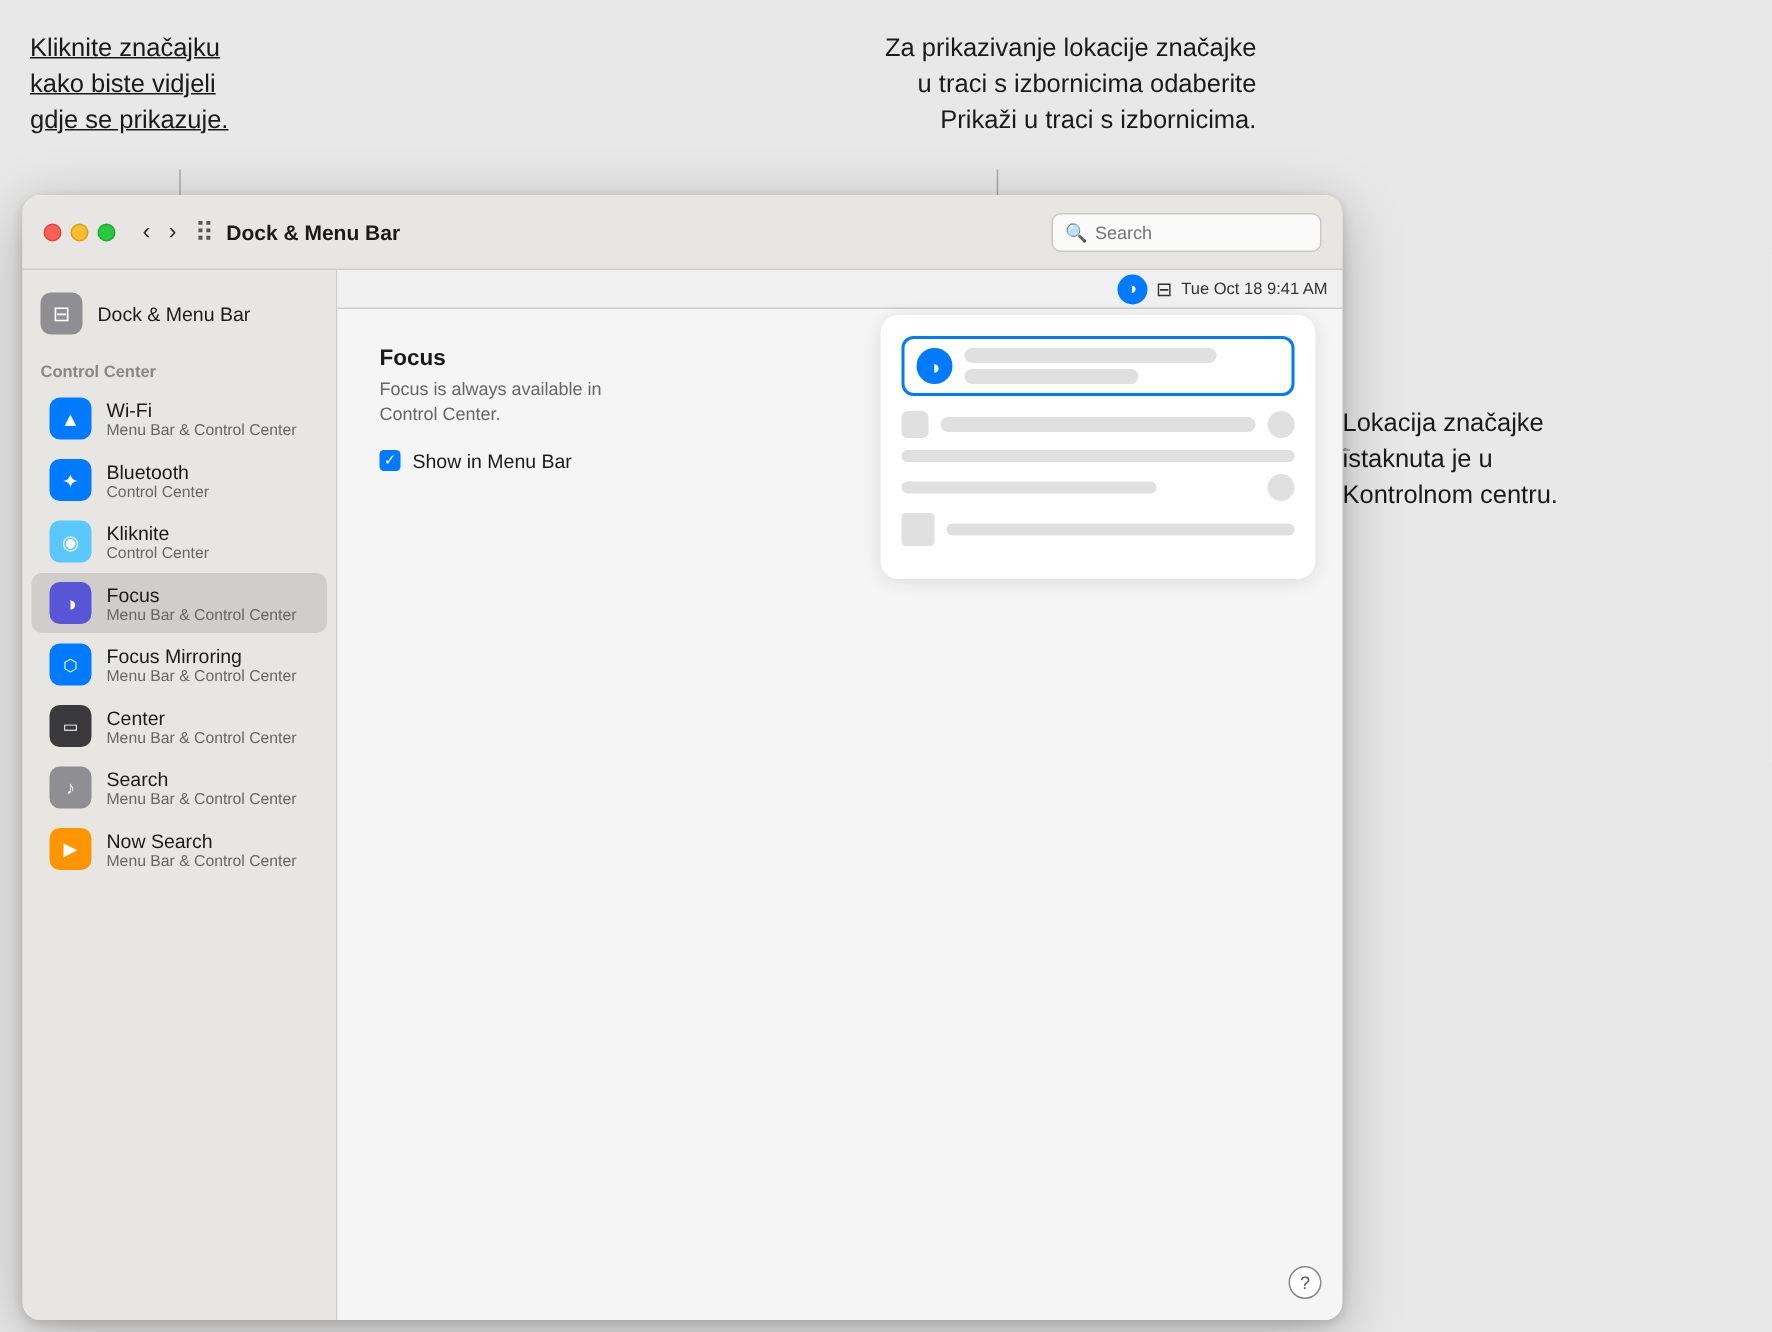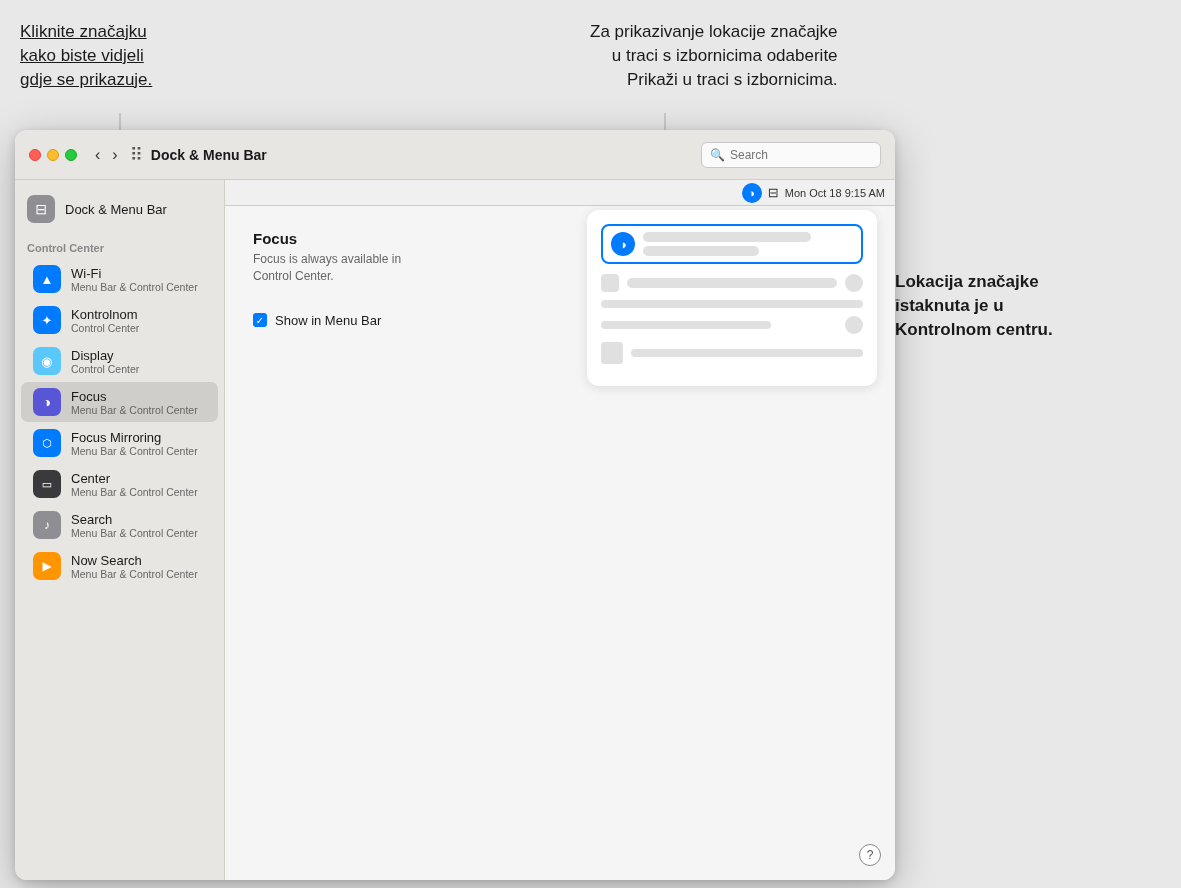--- a/index.html
+++ b/index.html
@@ -259,21 +259,21 @@
 
     .settings-title {
       font-size: 15px;
       font-weight: 600;
       color: #1a1a1a;
       margin-bottom: 4px;
     }
     .settings-desc {
       font-size: 12px;
       color: #666;
-      margin-bottom: 28px;
+      margin-bottom: 15px;
       line-height: 1.4;
     }
 
     .checkbox-row {
       display: flex;
       align-items: center;
       gap: 8px;
     }
     .checkbox {
       width: 14px;
@@ -412,21 +412,21 @@
 <body>
 
 <div class="annotation-top-left" style="white-space: pre-line; text-decoration: underline;">Kliknite značajku
 kako biste vidjeli
 gdje se prikazuje.</div>
 
 <div class="annotation-top-right" style="white-space: pre-line;">Za prikazivanje lokacije značajke
 u traci s izbornicima odaberite
 Prikaži u traci s izbornicima.</div>
 
-<div class="annotation-bottom-right" style="white-space: pre-line; font-weight: bold;">Lokacija značajke
+<div class="annotation-bottom-right" style="white-space: pre-line;">Lokacija značajke
 istaknuta je u
 Kontrolnom centru.</div>
 
 <svg class="callout-svg">
 
   <line x1="120" y1="113" x2="120" y2="700" stroke="#aaa" stroke-width="1"></line>
   <line x1="120" y1="700" x2="166" y2="700" stroke="#aaa" stroke-width="1"></line>
 
   <line x1="665" y1="113" x2="665" y2="155" stroke="#aaa" stroke-width="1"></line>
 
@@ -477,31 +477,31 @@
           <span class="sidebar-name">Wi-Fi</span>
           <span class="sidebar-sub">Menu Bar &amp; Control Center</span>
         </div>
       </div>
 
       <div class="sidebar-item">
         <div class="sidebar-icon icon-blue">
           <span style="color:white;font-size:13px;">✦</span>
         </div>
         <div class="sidebar-text">
-          <span class="sidebar-name">Kontrolnom</span>
+          <span class="sidebar-name">Bluetooth</span>
           <span class="sidebar-sub">Control Center</span>
         </div>
       </div>
 
       <div class="sidebar-item">
         <div class="sidebar-icon icon-teal">
           <span style="color:white;font-size:13px;">◉</span>
         </div>
         <div class="sidebar-text">
-          <span class="sidebar-name">Display</span>
+          <span class="sidebar-name">Kliknite</span>
           <span class="sidebar-sub">Control Center</span>
         </div>
       </div>
 
       <div class="sidebar-item active">
         <div class="sidebar-icon icon-purple">
           <span style="color:white;font-size:14px;">◑</span>
         </div>
         <div class="sidebar-text">
           <span class="sidebar-name">Focus</span>
@@ -550,21 +550,21 @@
       </div>
 
     </div>
 
     <div class="main-content">
 
       <div class="fake-menubar">
         <div class="menubar-icons">
           <div class="menubar-focus-badge">◑</div>
           <span class="menubar-icon">⊟</span>
-          <span style="font-size:11px;color:#333;">Mon Oct 18  9:15 AM</span>
+          <span style="font-size:11px;color:#333;">Tue Oct 18  9:41 AM</span>
         </div>
       </div>
 
       <div class="settings-panel">
         <div class="settings-title">Focus</div>
         <div class="settings-desc" style="white-space:pre-line;">Focus is always available in
 Control Center.</div>
 
         <div class="checkbox-row">
           <div class="checkbox"></div>

